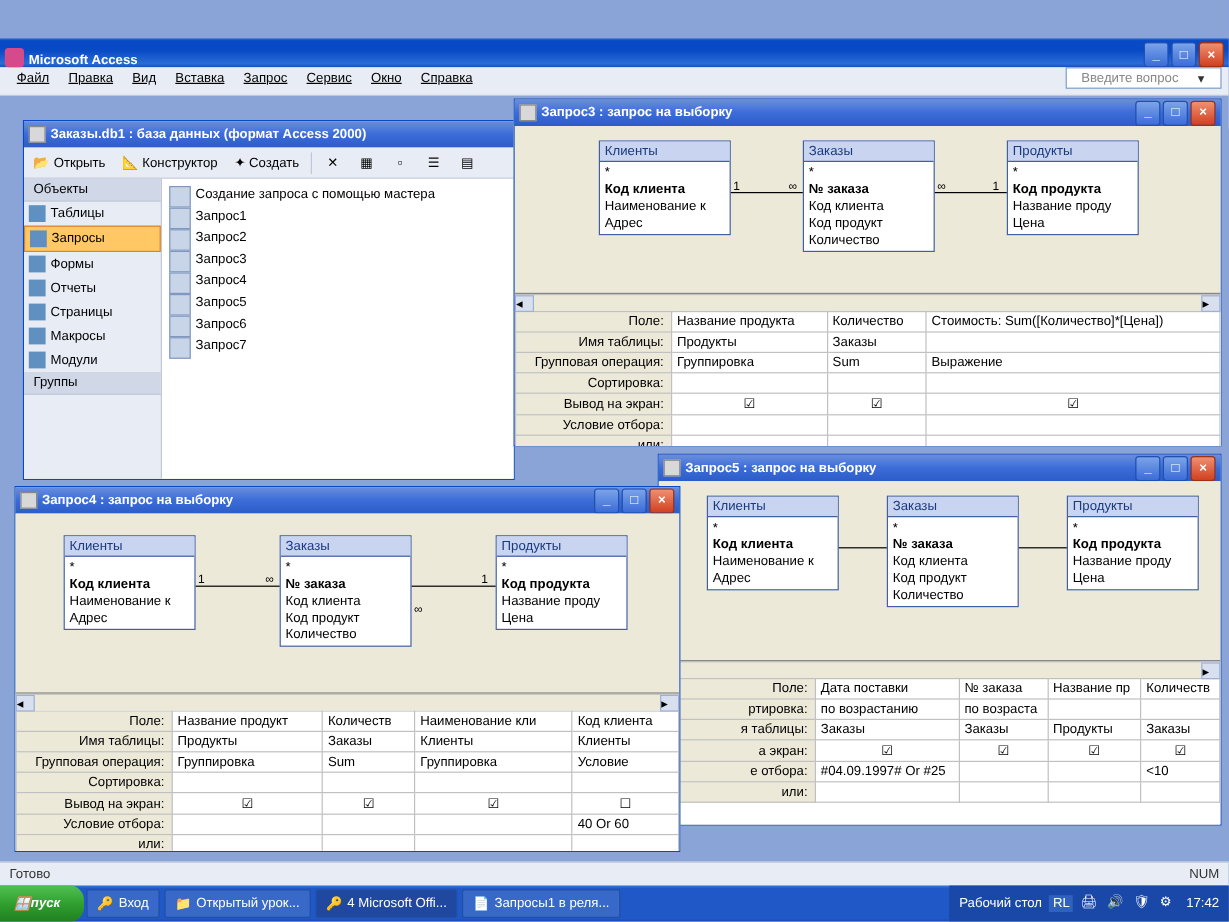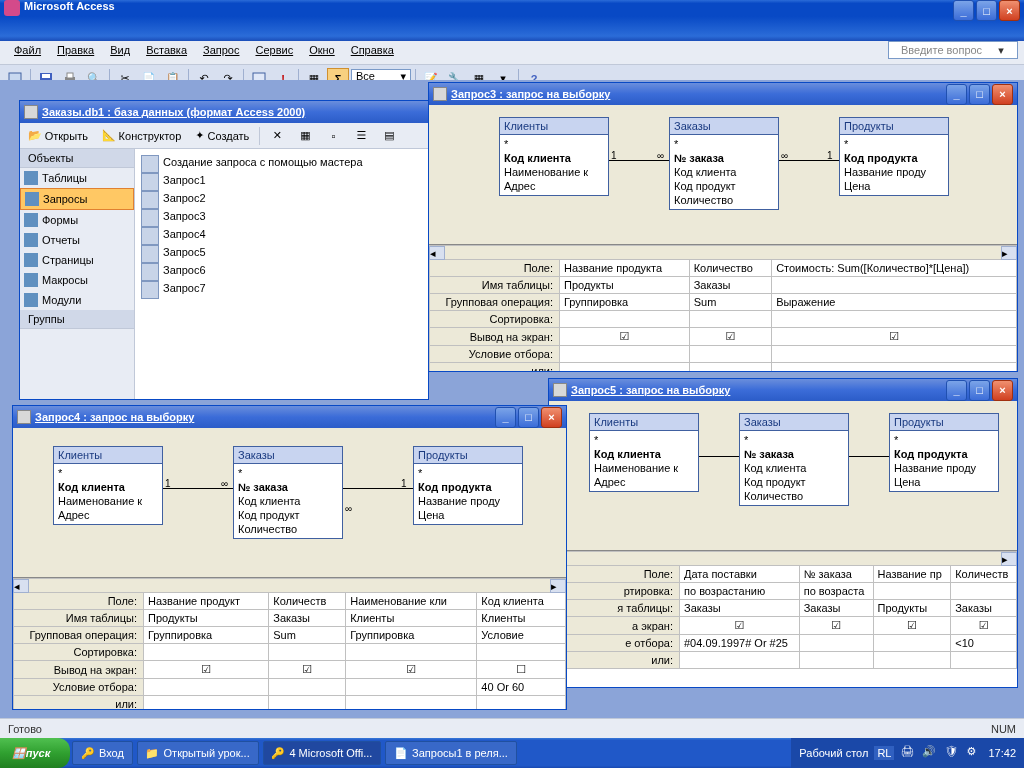--- a/index.html
+++ b/index.html
@@ -1,36 +1,36 @@
 <!DOCTYPE html>
 <html><head>
 <meta charset="utf-8">
 <style>
 *{box-sizing:border-box;margin:0;padding:0;font-family:Tahoma,Arial,sans-serif;font-size:11px;}
 body{background:#8ba4d8;width:1024px;height:768px;overflow:hidden;position:relative;}
-.titlebar{height:41px;background:linear-gradient(to bottom,#2b6cd8 0%,#0849c5 8%,#0849c5 40%,#2b6cd8 88%,#1a4db8 100%);display:flex;align-items:flex-start;color:#fff;padding:0 4px;}
+.titlebar{height:24px;background:linear-gradient(to bottom,#2b6cd8 0%,#0849c5 8%,#0849c5 40%,#2b6cd8 88%,#1a4db8 100%);display:flex;align-items:flex-end;color:#fff;padding:0 4px;margin-top:32px;}
 .titlebar .icon{width:16px;height:16px;background:#d44a8a;border-radius:3px;margin-right:4px;}
 .titlebar .title{flex:1;font-weight:bold;}
 .winbtns{display:flex;gap:2px;}
 .winbtn{width:21px;height:21px;border-radius:3px;background:linear-gradient(to bottom,#7ba4e8,#3b6cd8);border:1px solid #2050b0;display:flex;align-items:center;justify-content:center;color:#fff;font-weight:bold;cursor:pointer;}
 .winbtn.close{background:linear-gradient(to bottom,#f09070,#d04020);border-color:#a03010;}
 .menubar{height:24px;background:#e8ecf4;border-bottom:1px solid #c0c8d8;display:flex;align-items:flex-start;padding:0 6px;color:#000;}
 .menubar span{padding:3px 8px;cursor:pointer;}
 .menubar span u{text-decoration:underline;}
 .helpbox{margin-left:auto;border:1px solid #7a9ac8;background:#fff;width:130px;height:18px;padding:0 4px;color:#888;display:flex;align-items:center;}
 .helpbox .dd{width:14px;text-align:center;color:#333;}
 .toolbar{height:28px;background:#d8e0f0;border-bottom:1px solid #a0b0d0;display:flex;align-items:center;padding:0 4px;gap:2px;}
 .tbtn{width:22px;height:22px;border:1px solid transparent;display:flex;align-items:center;justify-content:center;cursor:pointer;}
 .tsep{width:1px;height:20px;background:#a0b0d0;margin:0 2px;}
 .tcombo{border:1px solid #7a9ac8;background:#fff;height:20px;padding:0 4px;display:flex;align-items:flex-start;min-width:60px;}
 .mdi{position:absolute;top:80px;left:0;right:0;bottom:24px;background:#8ba4d8;}
 .childwin{position:absolute;border:1px solid #0849c5;background:#ece9d8;display:flex;flex-direction:column;}
 .childwin .ctitle{height:22px;background:linear-gradient(to bottom,#6a8edc 0%,#3b6cd8 50%,#2b5cc8 100%);color:#fff;display:flex;align-items:center;padding:0 4px;font-weight:bold;}
 .childwin .ctitle .icon{width:14px;height:14px;background:#d8d8d8;margin-right:4px;border:1px solid #888;}
-.childwin .ctitle .t{flex:1;text-decoration:underline;}
+.childwin .ctitle .t{flex:1;}
 .childwin .cbody{flex:1;background:#ece9d8;overflow:hidden;position:relative;}
 .dbwin .dbtb{height:26px;border-bottom:1px solid #c0c8d8;display:flex;align-items:center;padding:0 4px;gap:6px;background:#e8ecf4;}
 .dbwin .dbtb .dbtbbtn{display:flex;align-items:center;gap:3px;cursor:pointer;padding:2px 4px;}
 .dbwin .dbmain{display:flex;height:calc(100% - 26px);}
 .dbwin .objpane{width:115px;border-right:1px solid #c0c8d8;background:#e8ecf4;}
 .dbwin .objpane .ohdr{background:#d0d8e8;padding:3px 8px;border-bottom:1px solid #c0c8d8;font-weight:normal;}
 .dbwin .objpane .oitem{padding:4px 8px 4px 22px;cursor:pointer;position:relative;}
 .dbwin .objpane .oitem.sel{background:#ffc864;border:1px solid #e08030;}
 .dbwin .objpane .oitem::before{content:"";position:absolute;left:4px;top:3px;width:14px;height:14px;background:#6090c0;}
 .dbwin .listpane{flex:1;background:#fff;padding:4px;}

